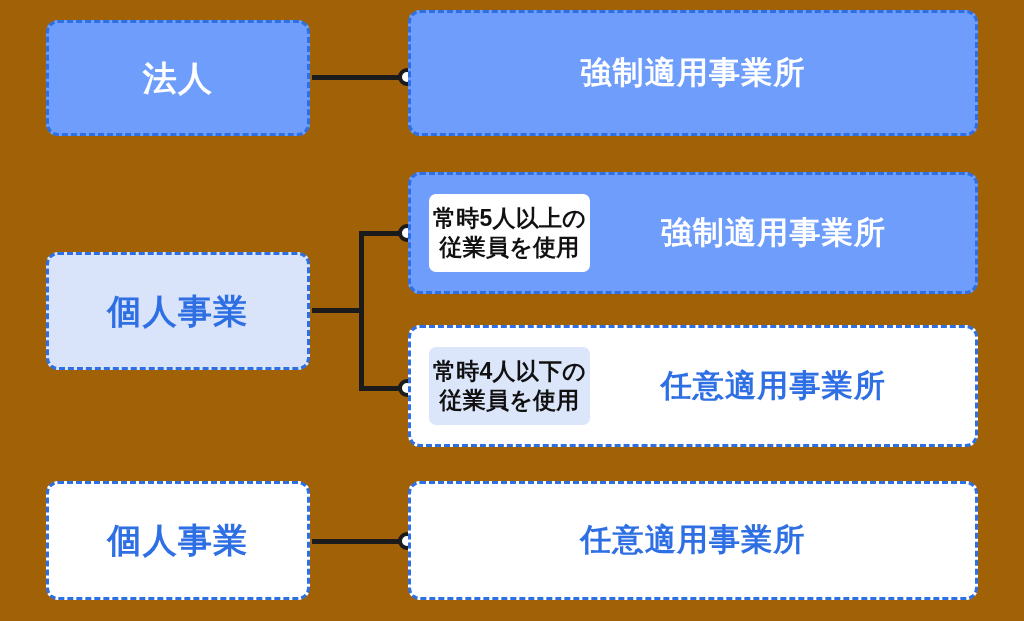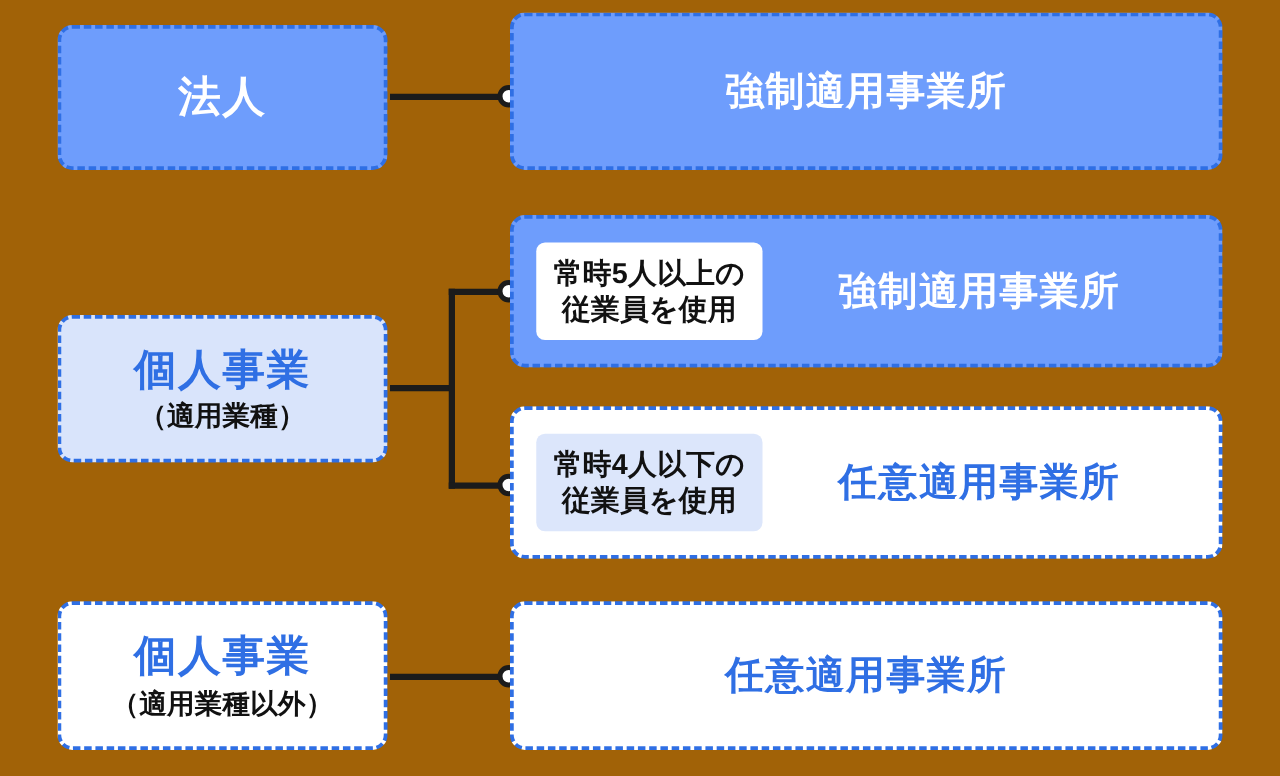--- a/index.html
+++ b/index.html
@@ -68,21 +68,21 @@
   
   .node.withtag {
     flex-direction: row;
     justify-content: flex-start;
     align-items: center;
   }
 
   .tag {
     box-sizing: border-box;
     border-radius: 7px;
-    padding: 10px 14px;
+    padding: 10px 4px;
     font-size: 23px;
     font-weight: bold;
     color: #111111;
     line-height: 1.28;
     text-align: center;
     white-space: pre-line;
     letter-spacing: 0.01em;
   }
   .tag.white { background: #ffffff; }
   .tag.tintbg { background: #dce6fb; }
@@ -129,21 +129,20 @@
     <div class="conn-line" style="left:312px; top:75px; width:92px; height:5px;"></div>
     <div class="conn-dot" style="left:398px; top:68px;"></div>
   </div>
 
   <div class="node filled" id="n1-right" style="left:408px; top:10px; width:570px; height:126px;">
     <div class="title-line t-lg">強制適用事業所</div>
   </div>
 
   <div class="node tinted" id="n2-left" style="left:46px; top:252px; width:264px; height:118px;">
     <div class="title-line t-xl">個人事業</div>
-    <div class="t-sub">（適用業種）</div>
   </div>
 
   <div class="connector">
 
     <div class="conn-line" style="left:312px; top:308px; width:52px; height:5px;"></div>
 
     <div class="conn-line" style="left:359px; top:231px; width:5px; height:160px;"></div>
 
     <div class="conn-line" style="left:359px; top:231px; width:45px; height:5px;"></div>
     <div class="conn-dot" style="left:398px; top:224px;"></div>
@@ -159,21 +158,20 @@
   </div>
 
   <div class="node plain withtag" id="n2-right-b" style="left:408px; top:325px; width:570px; height:122px; padding:0 18px;justify-content:center;">
     <div class="tag tintbg">常時4人以下の
 従業員を使用</div>
     <div class="rtlabel">任意適用事業所</div>
   </div>
 
   <div class="node plain" id="n3-left" style="left:46px; top:481px; width:264px; height:119px;">
     <div class="title-line t-xl">個人事業</div>
-    <div class="t-sub">（適用業種以外）</div>
   </div>
 
   <div class="connector">
     <div class="conn-line" style="left:312px; top:539px; width:92px; height:5px;"></div>
     <div class="conn-dot" style="left:398px; top:532px;"></div>
   </div>
 
   <div class="node plain" id="n3-right" style="left:408px; top:481px; width:570px; height:119px;">
     <div class="title-line t-lg">任意適用事業所</div>
   </div>

